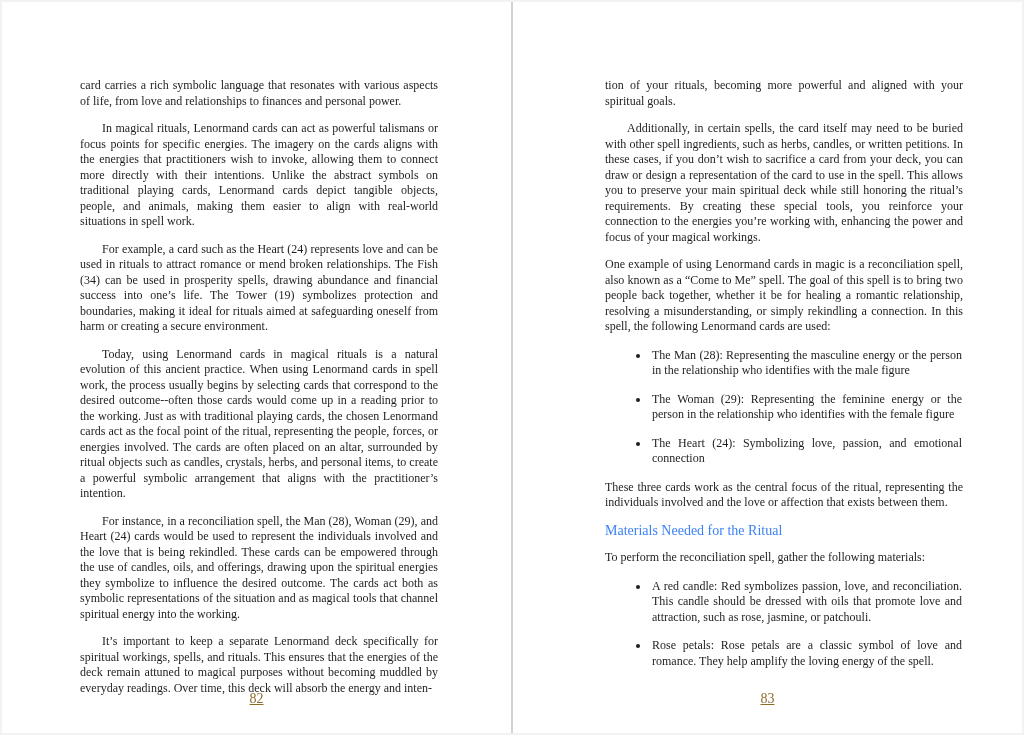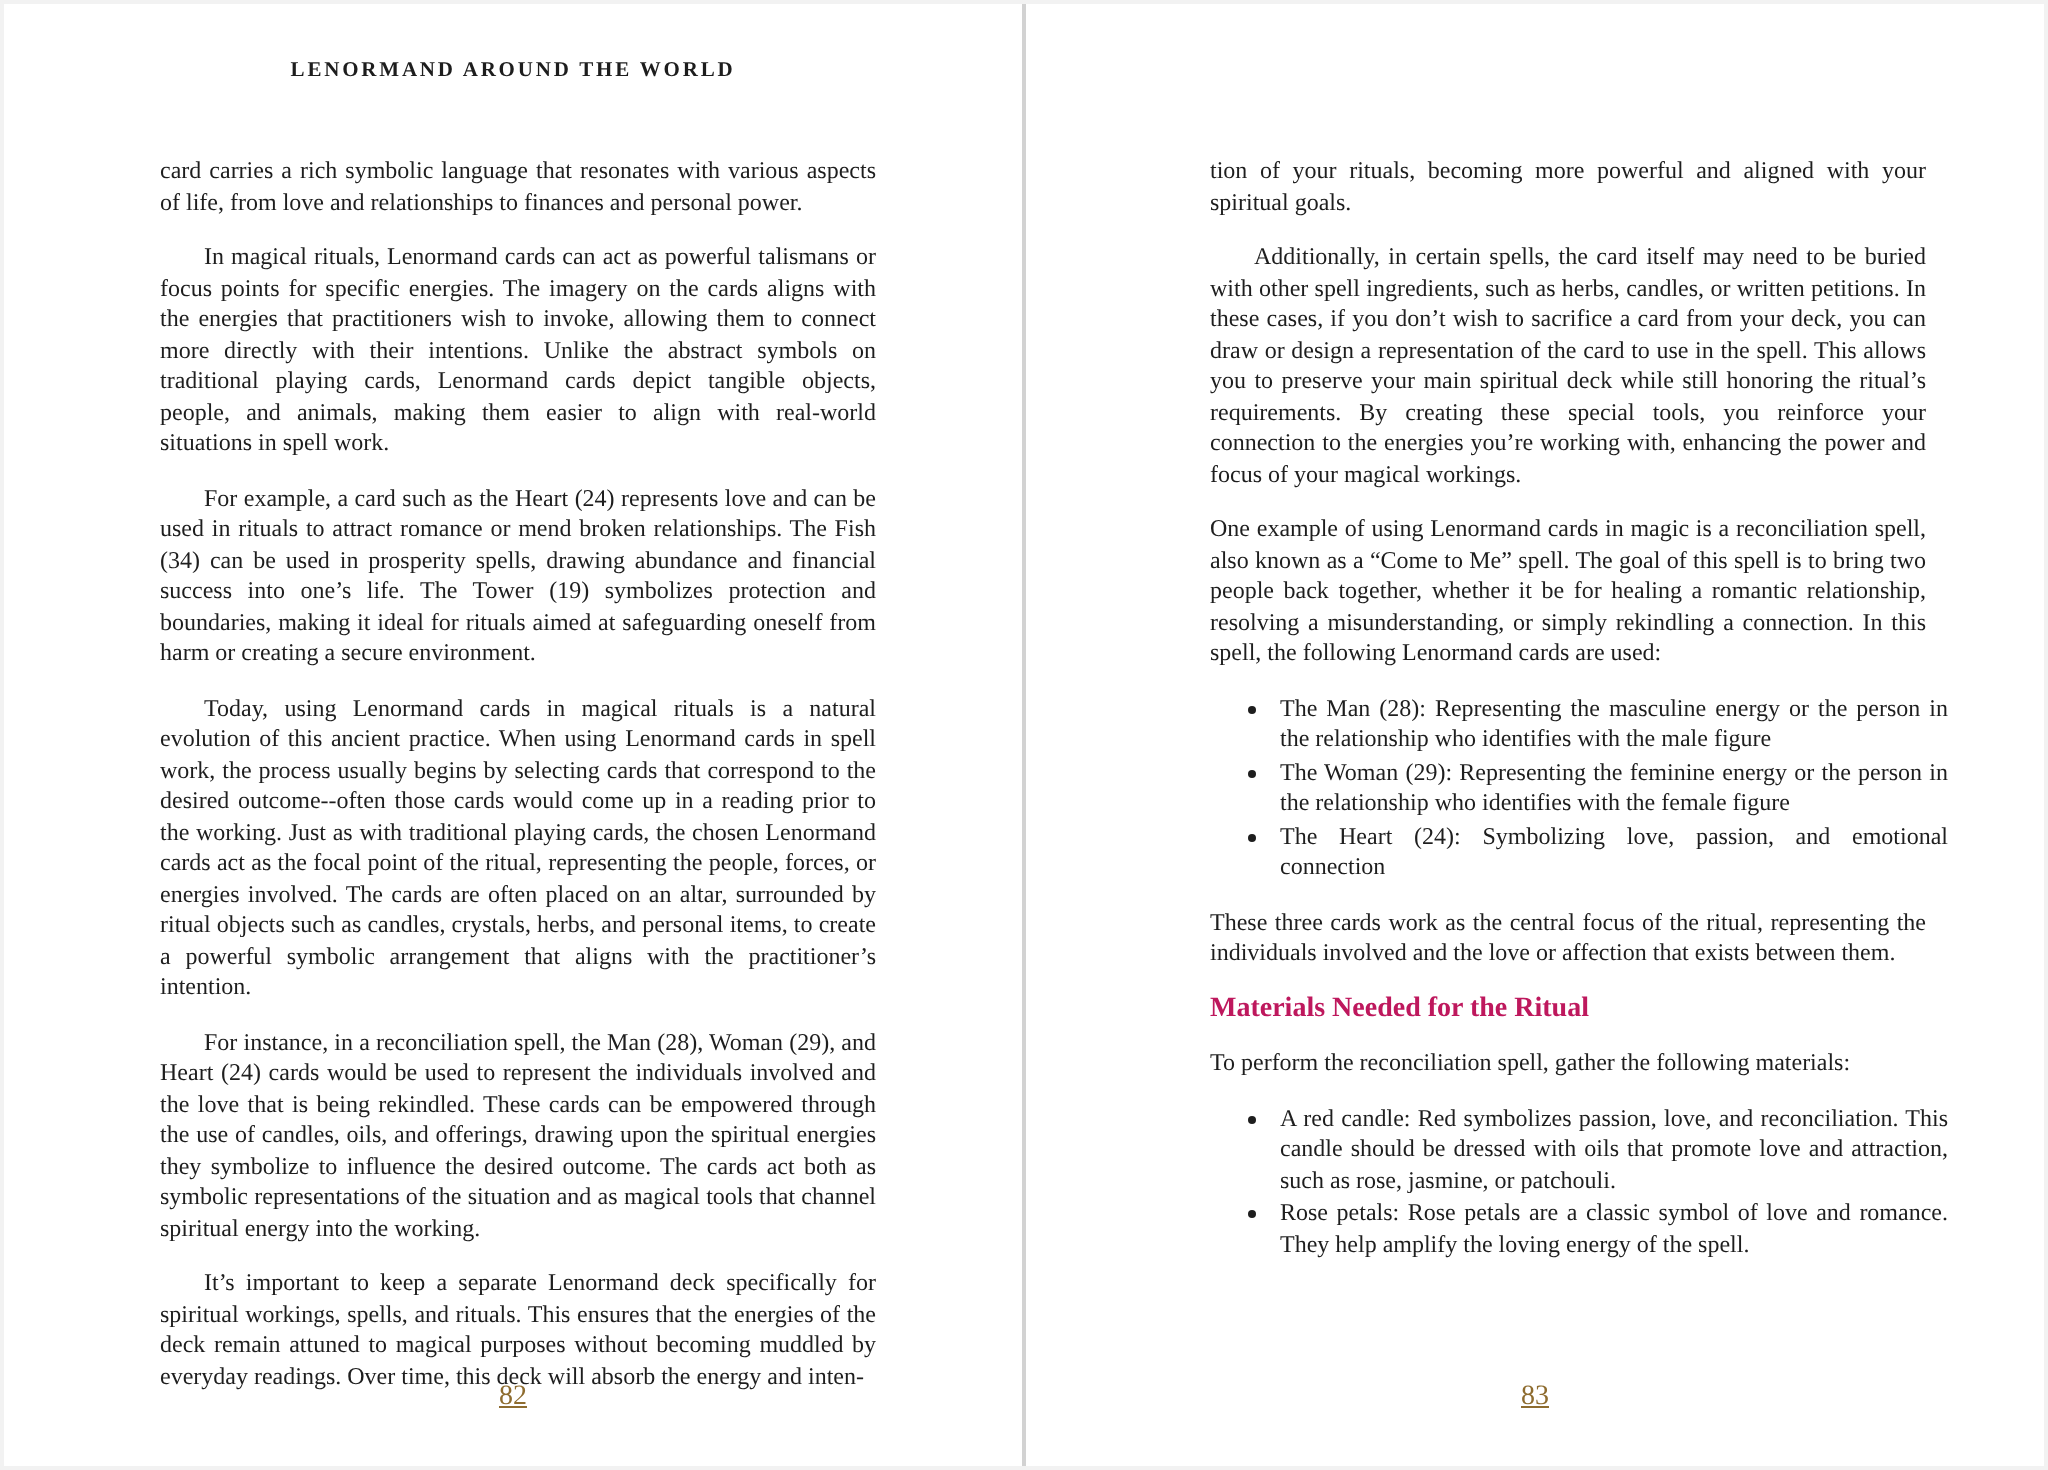--- a/index.html
+++ b/index.html
@@ -50,50 +50,49 @@
     margin:13px 0 7px 0;
     text-align:center;
     font-size:18.5px; line-height:25px;
     font-weight:700;
     color:#a28b73;
     text-indent:0;
   }
 
   .subhead {
     margin:13px 0 5px 0;
-    font-size:14px; font-weight:700;
-    color:#be185d;
+    font-size:14px; font-weight:400;
+    color:#3b82f6;
     text-align:left; text-indent:0;
   }
 
   ul.bullets {
     margin:7px 0 7px 0;
     padding:0 0 0 44px;
   }
   ul.bullets li {
-    margin:1px; padding-left:2px;
+    margin:13px; padding-left:2px;
     text-align:justify;
     list-style-type:disc;
   }
 
   .page-number {
     position:absolute; bottom:26px; left:0; width:100%;
     text-align:center;
     font-size:14px;
     color:#8e6c2f;
     text-decoration:underline;
   }
 </style>
 </head>
 <body>
 
 <div class="spread">
 
   <div class="page left">
-    <div class="running-header caps">LENORMAND AROUND THE WORLD</div>
 
     <div class="body-col">
       <p>card carries a rich symbolic language that resonates with various aspects of life, from love and relationships to finances and personal power.</p>
       <p class="indent">In magical rituals, Lenormand cards can act as powerful talismans or focus points for specific energies. The imagery on the cards aligns with the energies that practitioners wish to invoke, allowing them to connect more directly with their intentions. Unlike the abstract symbols on traditional playing cards, Lenormand cards depict tangible objects, people, and animals, making them easier to align with real-world situations in spell work.</p>
       <p class="indent">For example, a card such as the Heart (24) represents love and can be used in rituals to attract romance or mend broken relationships. The Fish (34) can be used in prosperity spells, drawing abundance and financial success into one’s life. The Tower (19) symbolizes protection and boundaries, making it ideal for rituals aimed at safeguarding oneself from harm or creating a secure environment.</p>
       <p class="indent">Today, using Lenormand cards in magical rituals is a natural evolution of this ancient practice. When using Lenormand cards in spell work, the process usually begins by selecting cards that correspond to the desired outcome--often those cards would come up in a reading prior to the working. Just as with traditional playing cards, the chosen Lenormand cards act as the focal point of the ritual, representing the people, forces, or energies involved. The cards are often placed on an altar, surrounded by ritual objects such as candles, crystals, herbs, and personal items, to create a powerful symbolic arrangement that aligns with the practitioner’s intention.</p>
       <p class="indent">For instance, in a reconciliation spell, the Man (28), Woman (29), and Heart (24) cards would be used to represent the individuals involved and the love that is being rekindled. These cards can be empowered through the use of candles, oils, and offerings, drawing upon the spiritual energies they symbolize to influence the desired outcome. The cards act both as symbolic representations of the situation and as magical tools that channel spiritual energy into the working.</p>
       <p class="indent">It’s important to keep a separate Lenormand deck specifically for spiritual workings, spells, and rituals. This ensures that the energies of the deck remain attuned to magical purposes without becoming muddled by everyday readings. Over time, this deck will absorb the energy and inten-</p>
     </div>
 

